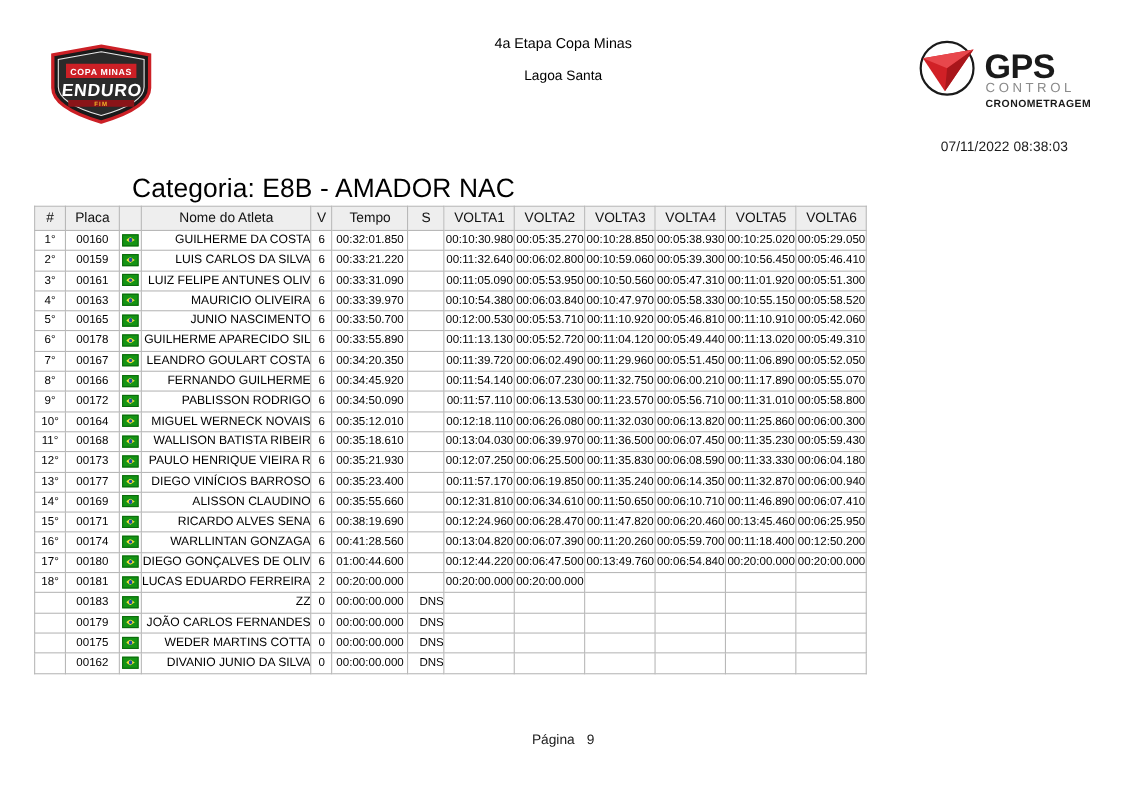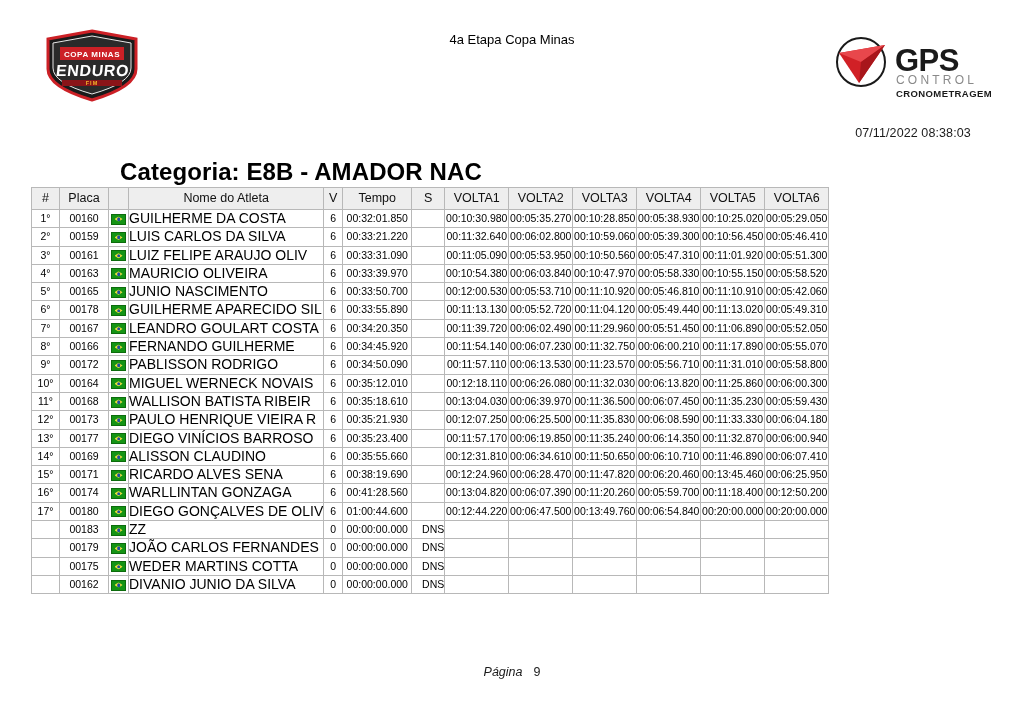--- a/index.html
+++ b/index.html
@@ -26,21 +26,21 @@
   
   .header {
     position: relative;
     height: 145px;
   }
 
   
   .enduro-logo {
     position: absolute;
     left: 38px;
-    top: 29px;
+    top: 40px;
     width: 108px;
     height: 73px;
     display: flex;
     align-items: center;
     justify-content: center;
   }
   .enduro-logo svg { display: block; }
 
   
   .gps-logo {
@@ -84,21 +84,21 @@
     margin-top: 15px;
     font-size: 12.5px;
   }
 
   
   .category {
     position: absolute;
     left: 120px;
     top: 158px;
     font-size: 24px;
-    font-weight: bold;
+    font-weight: normal;
     color: #000;
     letter-spacing: 0.1px;
   }
 
   
   .table-wrap {
     position: absolute;
     left: 31px;
     top: 187px;
   }
@@ -122,21 +122,21 @@
     height: 21px;
     line-height: 21px;
     font-size: 12.5px;
     text-align: center;
     color: #111;
   }
   
   .c-pos   { width: 27px;  text-align: center; font-size: 10.5px; }
   .c-placa { width: 48px;  text-align: center; font-size: 10.5px; }
   .c-flag  { width: 19px;  text-align: center; }
-  .c-nome  { width: 151px; text-align: left; font-size: 14px; }
+  .c-nome  { width: 151px; text-align: right; font-size: 11px; }
   .c-v     { width: 18px;  text-align: center; font-size: 10.5px; }
   .c-tempo { width: 68px;  text-align: center; font-size: 10.5px; }
   .c-s     { width: 32px;  text-align: right; font-size: 10.5px; }
   .c-volta { width: 63px;  text-align: center; font-size: 10.5px; }
 
   td.c-nome { padding-left: 4px; }
   th.c-nome { text-align: left; padding-left: 6px; }
 
   
   .flag-br {
@@ -173,21 +173,21 @@
   
   .footer {
     position: absolute;
     left: 0;
     top: 665px;
     width: 1024px;
     text-align: center;
     font-size: 12.5px;
     color: #1b1b1b;
   }
-  .footer .pg-label { margin-right: 11px; font-style: italic; }
+  .footer .pg-label { margin-right: 11px; }
 </style>
 </head>
 <body>
 
 <div class="page">
 
   <div class="header">
 
     <div class="enduro-logo">
       <svg width="108" height="73" viewBox="0 0 108 73" aria-hidden="true">
@@ -196,20 +196,21 @@
         <path d="M22 18 L86 18 L86 31 L22 31 Z" fill="#cc2026"></path>
         <text x="54" y="28" text-anchor="middle" fill="#ffffff" font-family="Liberation Sans, sans-serif" font-size="8" font-weight="bold" letter-spacing="0.6">COPA MINAS</text>
         <text x="54" y="47" text-anchor="middle" fill="#ffffff" font-family="Liberation Sans, sans-serif" font-size="16" font-weight="bold" letter-spacing="0.6" transform="skewX(-6) translate(5,0)">ENDURO</text>
         <path d="M24 51 L84 51 L84 57 L24 57 Z" fill="#8a1418"></path>
         <text x="54" y="56" text-anchor="middle" fill="#f0b429" font-family="Liberation Sans, sans-serif" font-size="5.5" font-weight="bold" letter-spacing="1">FIM</text>
       </svg>
     </div>
 
     <div class="title-block">
       <div class="doc-subtitle">4a Etapa Copa Minas</div>
+      <div class="doc-location">Lagoa Santa</div>
     </div>
 
     <div class="gps-logo">
       <svg width="158" height="73" viewBox="0 0 158 73" aria-hidden="true">
         <circle cx="28" cy="31" r="24" fill="none" stroke="#1a1a1a" stroke-width="2"></circle>
         <path d="M6 22 L52 14 L26 52 Z" fill="#d12026"></path>
         <path d="M6 22 L52 14 L28 31 Z" fill="#e8474c"></path>
         <path d="M28 31 L52 14 L26 52 Z" fill="#a8161b"></path>
         <text x="62" y="40" fill="#1a1a1a" font-family="Liberation Sans, sans-serif" font-size="31" font-weight="bold" letter-spacing="-0.5">GPS</text>
         <text x="63" y="53" fill="#8a8a8a" font-family="Liberation Sans, sans-serif" font-size="12" letter-spacing="3.2">CONTROL</text>
@@ -269,21 +270,21 @@
             <td class="c-volta">00:06:02.800</td>
             <td class="c-volta">00:10:59.060</td>
             <td class="c-volta">00:05:39.300</td>
             <td class="c-volta">00:10:56.450</td>
             <td class="c-volta">00:05:46.410</td>
           </tr>
           <tr>
             <td class="c-pos">3°</td>
             <td class="c-placa">00161</td>
             <td class="c-flag"><span class="flag-br"><span class="diamond"></span><span class="globe"></span></span></td>
-            <td class="c-nome">LUIZ FELIPE ARAUJO OLIV</td>
+            <td class="c-nome">LUIZ FELIPE ANTUNES OLIV</td>
             <td class="c-v">6</td>
             <td class="c-tempo">00:33:31.090</td>
             <td class="c-s"></td>
             <td class="c-volta">00:11:05.090</td>
             <td class="c-volta">00:05:53.950</td>
             <td class="c-volta">00:10:50.560</td>
             <td class="c-volta">00:05:47.310</td>
             <td class="c-volta">00:11:01.920</td>
             <td class="c-volta">00:05:51.300</td>
           </tr>
@@ -491,20 +492,35 @@
             <td class="c-tempo">01:00:44.600</td>
             <td class="c-s"></td>
             <td class="c-volta">00:12:44.220</td>
             <td class="c-volta">00:06:47.500</td>
             <td class="c-volta">00:13:49.760</td>
             <td class="c-volta">00:06:54.840</td>
             <td class="c-volta">00:20:00.000</td>
             <td class="c-volta">00:20:00.000</td>
           </tr>
           <tr>
+            <td class="c-pos">18°</td>
+            <td class="c-placa">00181</td>
+            <td class="c-flag"><span class="flag-br"><span class="diamond"></span><span class="globe"></span></span></td>
+            <td class="c-nome">LUCAS EDUARDO FERREIRA</td>
+            <td class="c-v">2</td>
+            <td class="c-tempo">00:20:00.000</td>
+            <td class="c-s"></td>
+            <td class="c-volta">00:20:00.000</td>
+            <td class="c-volta">00:20:00.000</td>
+            <td class="c-volta"></td>
+            <td class="c-volta"></td>
+            <td class="c-volta"></td>
+            <td class="c-volta"></td>
+          </tr>
+          <tr>
             <td class="c-pos"></td>
             <td class="c-placa">00183</td>
             <td class="c-flag"><span class="flag-br"><span class="diamond"></span><span class="globe"></span></span></td>
             <td class="c-nome">ZZ</td>
             <td class="c-v">0</td>
             <td class="c-tempo">00:00:00.000</td>
             <td class="c-s">DNS</td>
             <td class="c-volta"></td>
             <td class="c-volta"></td>
             <td class="c-volta"></td>

